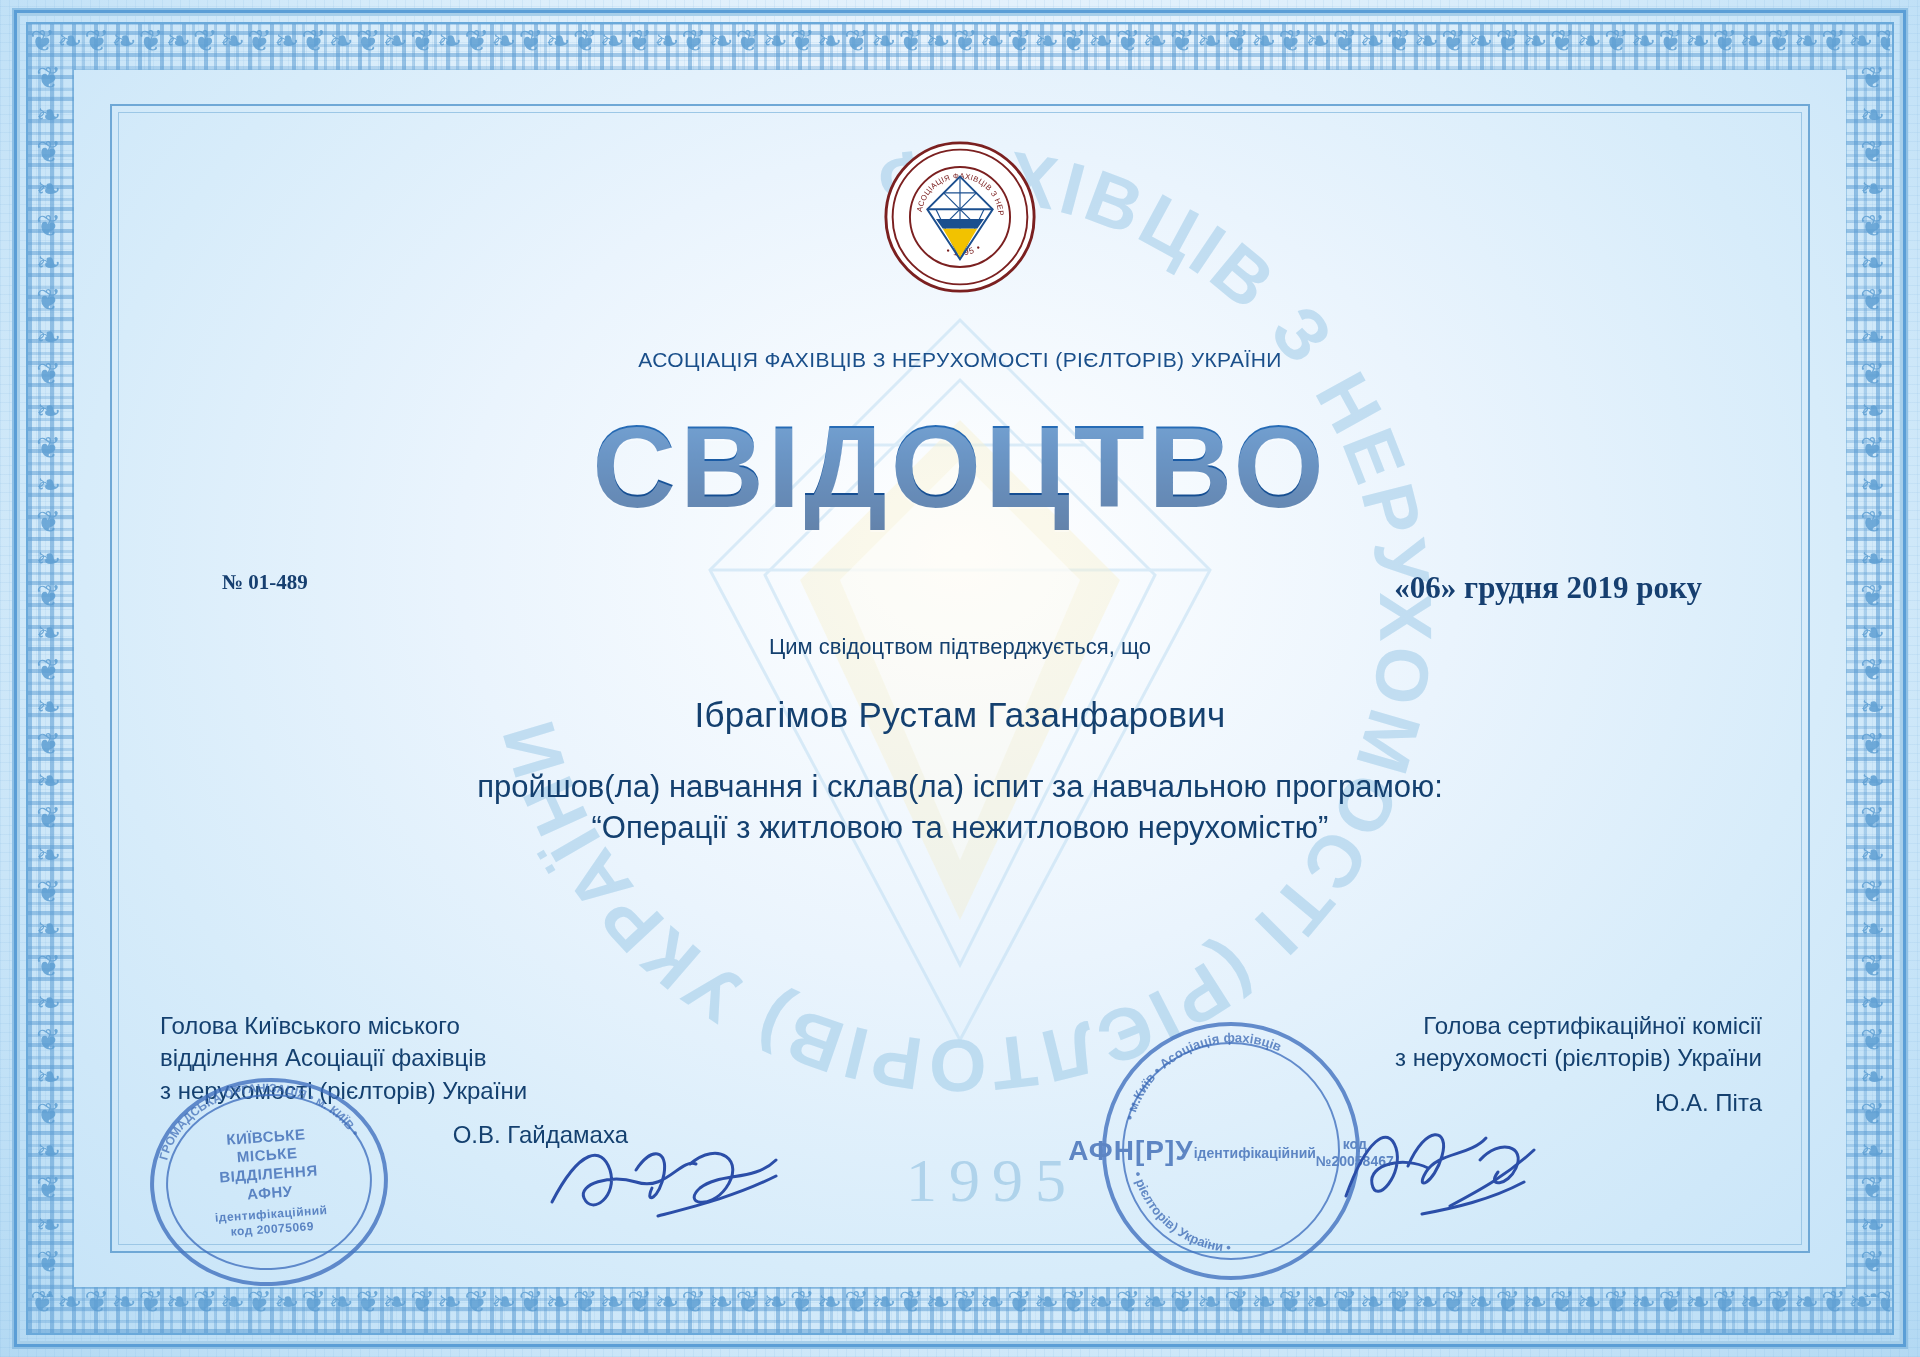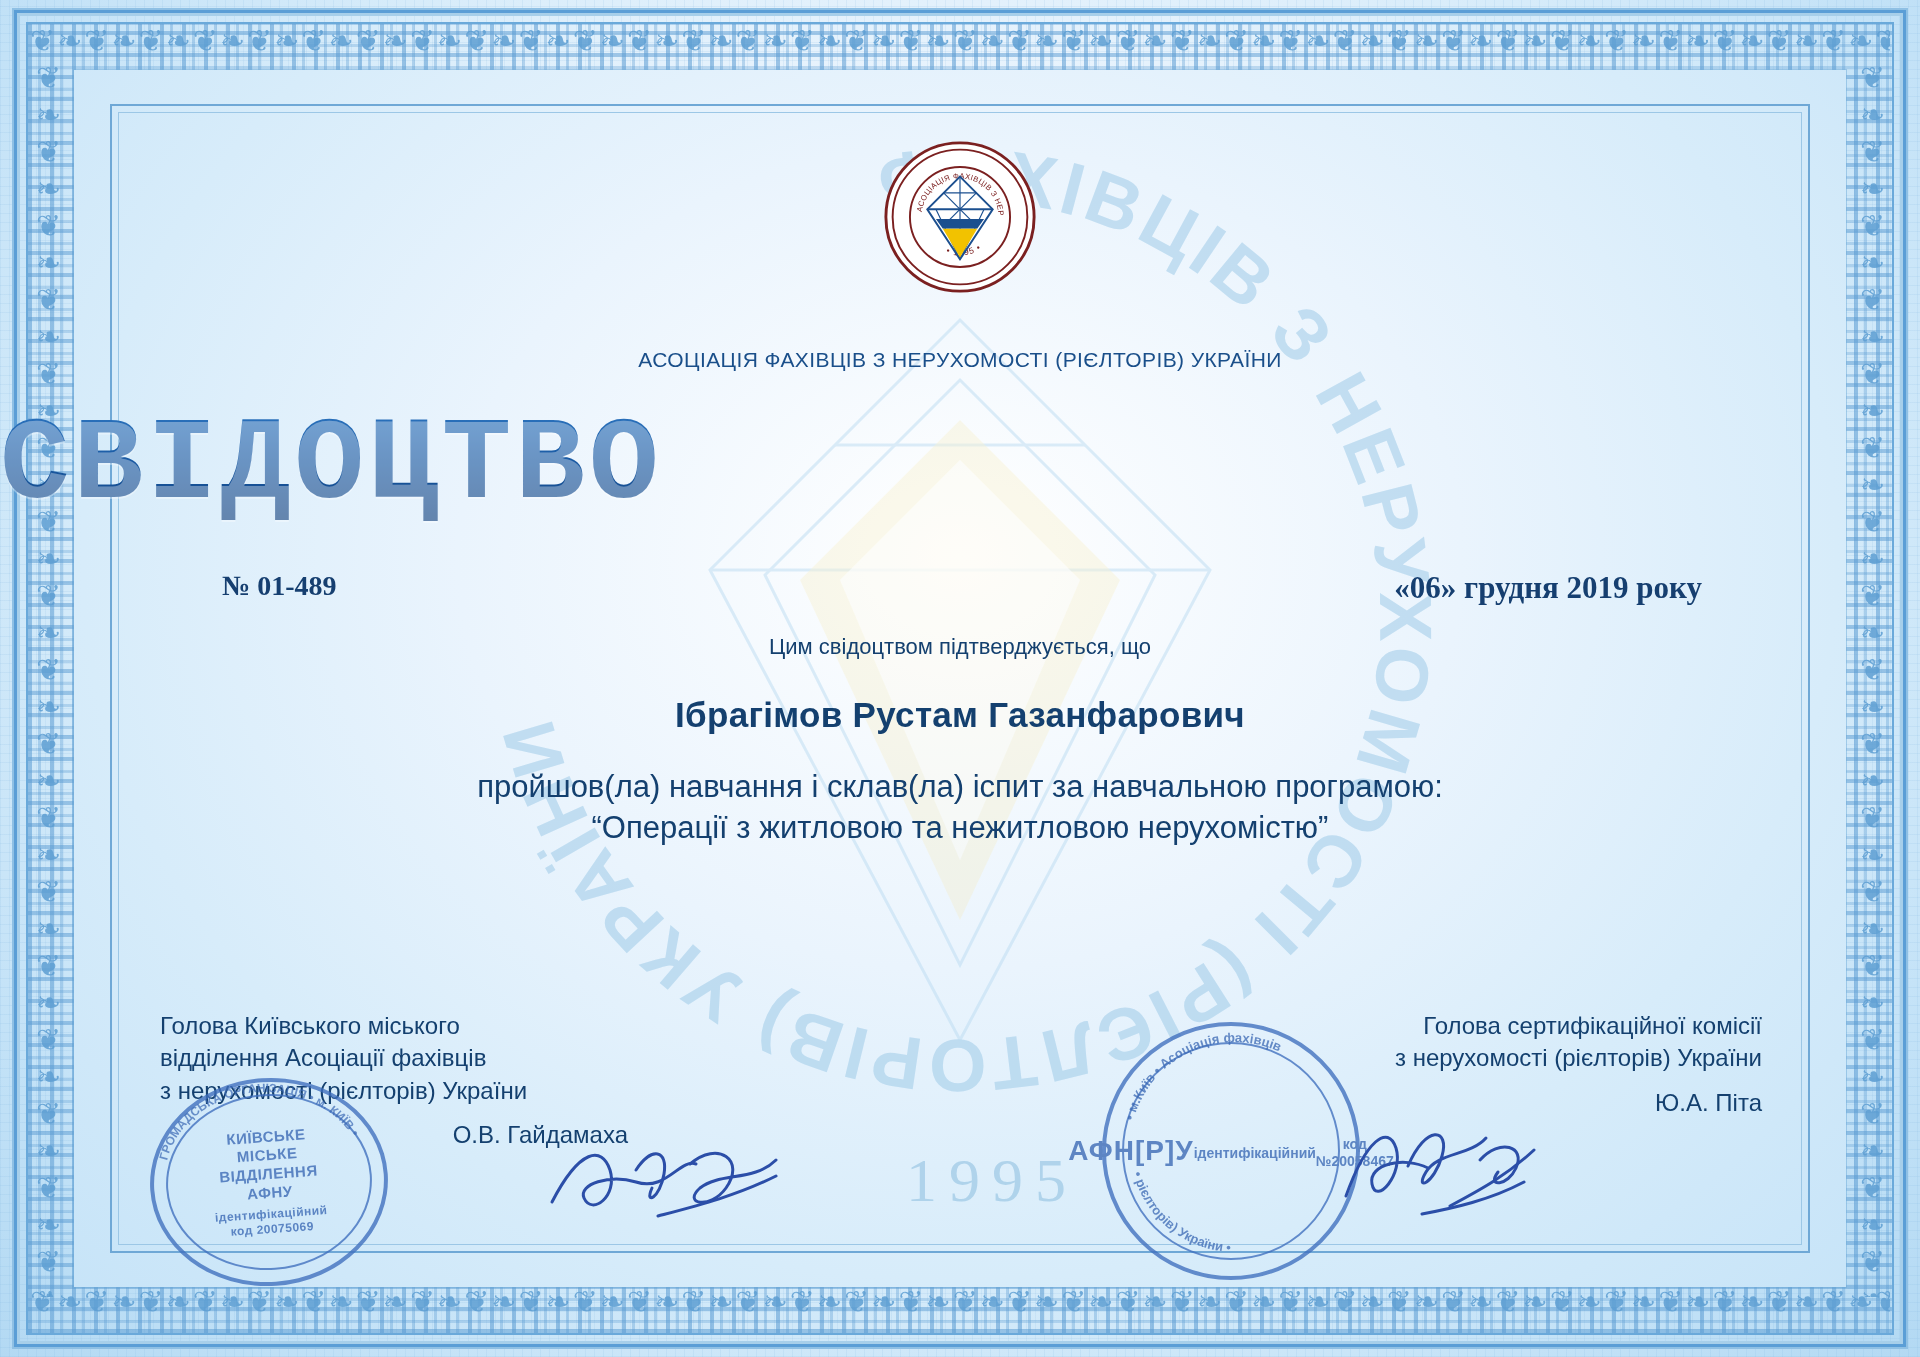--- a/index.html
+++ b/index.html
@@ -139,38 +139,39 @@
     font-size: 21px;
     letter-spacing: .4px;
     color: #1a4f8a;
     font-family: "Liberation Sans", sans-serif;
   }
 
   .title {
     position: absolute;
     top: 400px;
     left: 0; right: 0;
-    font-family: Liberation Mono, monospace;
+    text-align: center;
+    font-family: Liberation Sans, sans-serif;
     font-weight: bold;
     font-size: 116px;
     letter-spacing: 4px;
     color: #1d5fa8;
     background: linear-gradient(180deg, #2f79c4 0%, #1b5ba4 45%, #0f3f7c 100%);
     -webkit-background-clip: text;
     background-clip: text;
     color: transparent;
     text-shadow: 0 2px 0 rgba(255,255,255,.35);
   }
 
   .doc-number {
     position: absolute;
     left: 222px;
     top: 570px;
     font-family: "Liberation Serif", serif;
-    font-size: 28px;
+    font-size: 21px;
     font-weight: bold;
     color: #163f70;
   }
   .doc-date {
     position: absolute;
     right: 218px;
     top: 570px;
     font-family: "Liberation Serif", serif;
     font-size: 31px;
     font-weight: bold;
@@ -181,21 +182,21 @@
     position: absolute;
     left: 250px;
     right: 250px;
     text-align: center;
     color: #14406f;
   }
   .line-confirm { top: 634px; font-size: 22px; }
   .line-name {
     top: 695px;
     font-size: 35px;
-    font-weight: bold;
+    font-weight: normal;
     letter-spacing: .3px;
   }
   .line-desc {
     top: 766px;
     font-size: 31px;
     line-height: 1.33;
   }
 
   
   .sig {

